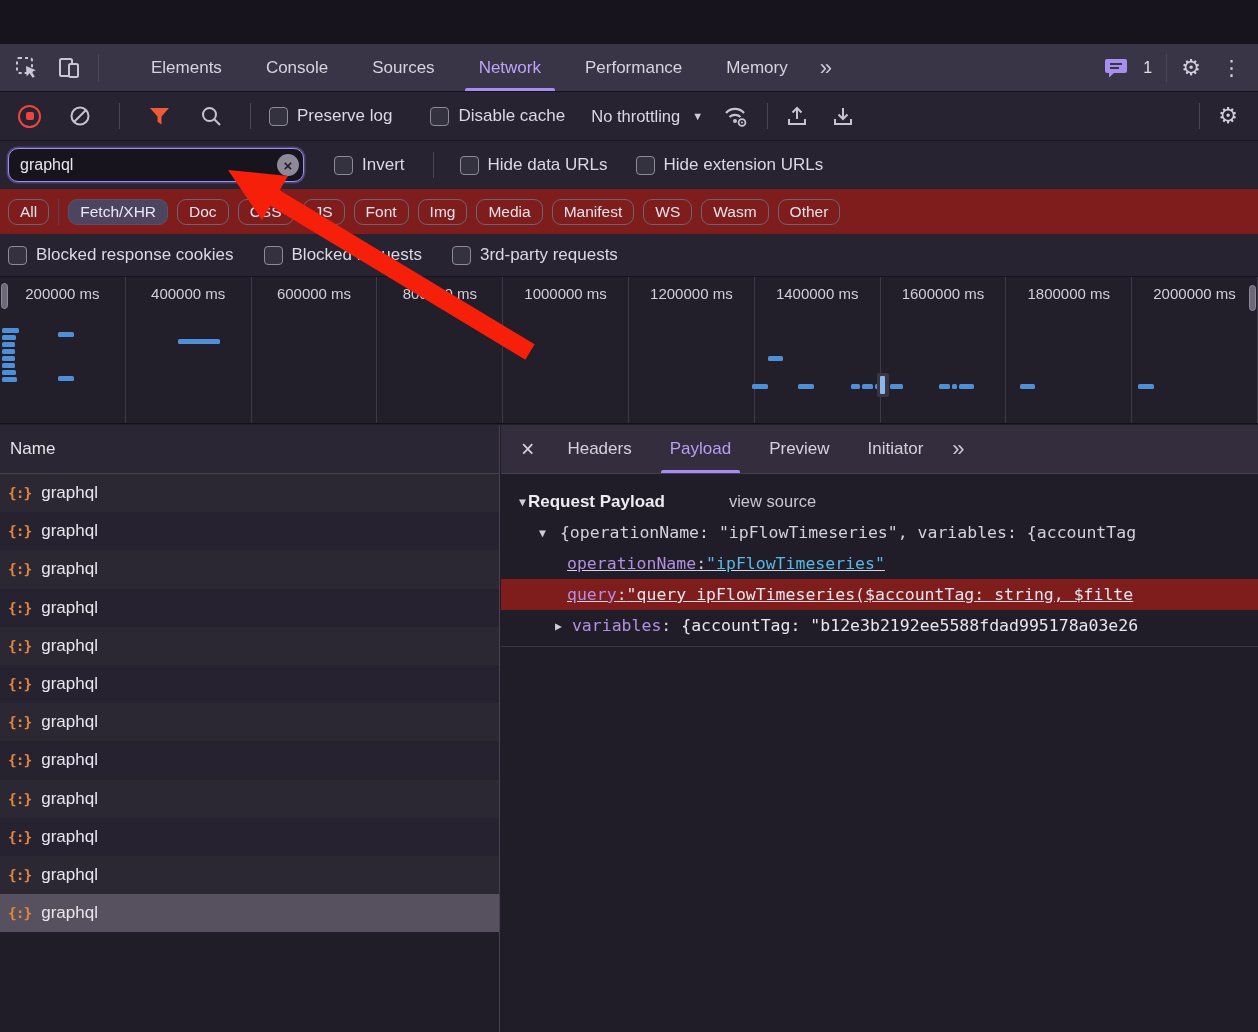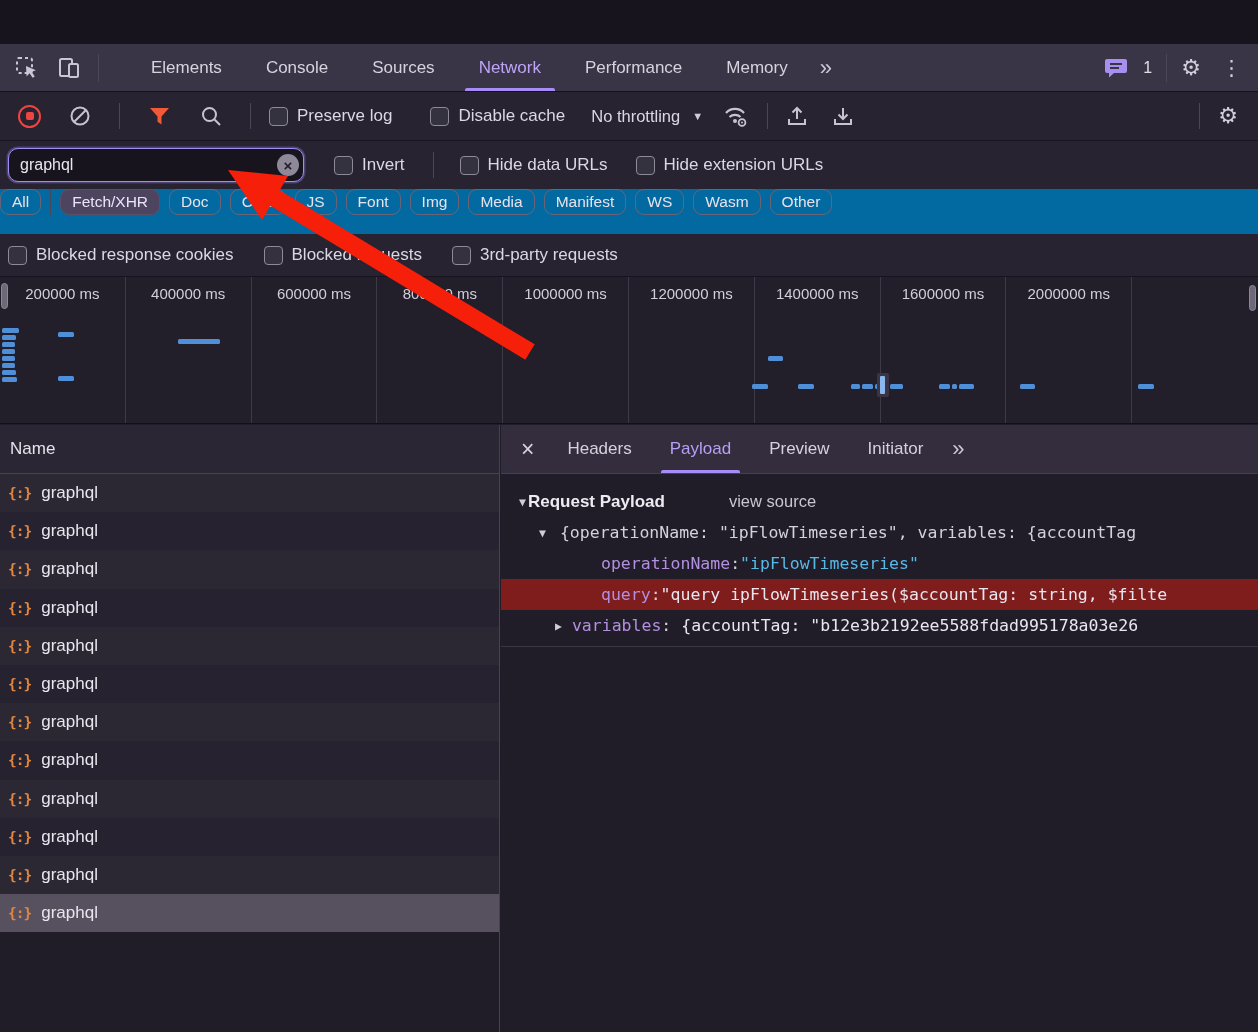--- a/index.html
+++ b/index.html
@@ -46,22 +46,22 @@
               display:flex;align-items:center;padding-left:8px;box-sizing:border-box;}
   .filter-box{position:relative;width:296px;height:34px;flex:none;}
   .filter-box input{position:absolute;inset:0;background:#17141e;border:1px solid #9d8df2;
        border-radius:10px;box-shadow:0 0 0 1.5px rgba(150,130,245,.35);color:#e9e6f0;
        font-size:16px;font-family:"Liberation Sans",sans-serif;padding:0 36px 0 11px;outline:none;box-sizing:border-box;}
   .clear-btn{position:absolute;right:5px;top:6px;width:22px;height:22px;border-radius:50%;
        background:#8e8899;color:#232029;font-size:15px;font-weight:bold;display:flex;
        align-items:center;justify-content:center;}
 
   
-  #chips-row{position:absolute;left:0;top:145px;width:1258px;height:45px;background:#0369a1;
-             display:flex;align-items:flex-start;gap:9px;box-sizing:border-box;}
+  #chips-row{position:absolute;left:0;top:145px;width:1258px;height:45px;background:#7f1d1d;
+             display:flex;align-items:center;gap:9px;padding-left:8px;box-sizing:border-box;}
   .chip{border:1px solid #6b6476;border-radius:9px;padding:3px 11px;font-size:15.5px;
         color:#e6e2ec;white-space:nowrap;flex:none;}
   .chip.active{background:#4d4560;border-color:#585066;color:#ece5fa;}
 
   
   #cb-row{position:absolute;left:0;top:190px;width:1258px;height:42px;background:#272330;
           display:flex;align-items:center;gap:30px;padding-left:8px;box-sizing:border-box;}
 
   
   #timeline{position:absolute;left:0;top:232px;width:1258px;height:148px;background:#221e2a;
@@ -101,21 +101,21 @@
   #payload{padding-top:12px;font-size:16.5px;}
   .pl-row{height:31px;display:flex;align-items:center;white-space:nowrap;overflow:hidden;}
   .caret{font-size:11.5px;color:#d0ccd8;flex:none;}
   .pl-title{font-weight:bold;font-size:17px;color:#edeaf2;}
   .view-source{margin-left:64px;font-size:16.5px;color:#c9c5d1;}
   .k{color:#b28fe0;}
   .p{color:#d5d1dc;}
   .s{color:#58b9e6;}
   .v{color:#e9e6ef;}
   .pl-row.summary{padding-left:38px;gap:14px;color:#d5d1dc;}
-  .pl-row.kv{padding-left:100px;}
+  .pl-row.kv{padding-left:66px;text-decoration:underline;}
   .pl-row.kv.sel{background:#7f1d1d;}
   .pl-row.vars{padding-left:54px;gap:10px;}
   .pl-divider{border-top:1px solid #3b3645;margin-top:5px;}
 
   #bottom-strip{position:absolute;left:0;top:1022px;width:1258px;height:10px;background:#17141d;}
   #arrow-overlay{position:absolute;inset:0;z-index:60;pointer-events:none;}
 </style>
 </head>
 <body>
 
@@ -277,20 +277,21 @@
   <div id="timeline">
     <div id="tl-cols">
         <div class="tl-col"><span class="tl-label">200000 ms</span></div>
         <div class="tl-col"><span class="tl-label">400000 ms</span></div>
         <div class="tl-col"><span class="tl-label">600000 ms</span></div>
         <div class="tl-col"><span class="tl-label">800000 ms</span></div>
         <div class="tl-col"><span class="tl-label">1000000 ms</span></div>
         <div class="tl-col"><span class="tl-label">1200000 ms</span></div>
         <div class="tl-col"><span class="tl-label">1400000 ms</span></div>
         <div class="tl-col"><span class="tl-label">1600000 ms</span></div>
+        <div class="tl-col"><span class="tl-label">1800000 ms</span></div>
         <div class="tl-col"><span class="tl-label">2000000 ms</span></div>
       </div>
     <div id="tl-bars">
         <div class="tl-bar" style="left: 2px; top: 51px; width: 17px; background: rgb(79, 143, 216);"></div>
         <div class="tl-bar" style="left: 2px; top: 58px; width: 14px; background: rgb(79, 143, 216);"></div>
         <div class="tl-bar" style="left: 2px; top: 65px; width: 13px; background: rgb(79, 143, 216);"></div>
         <div class="tl-bar" style="left: 2px; top: 72px; width: 13px; background: rgb(79, 143, 216);"></div>
         <div class="tl-bar" style="left: 2px; top: 79px; width: 13px; background: rgb(79, 143, 216);"></div>
         <div class="tl-bar" style="left: 2px; top: 86px; width: 13px; background: rgb(79, 143, 216);"></div>
         <div class="tl-bar" style="left: 2px; top: 93px; width: 14px; background: rgb(79, 143, 216);"></div>

